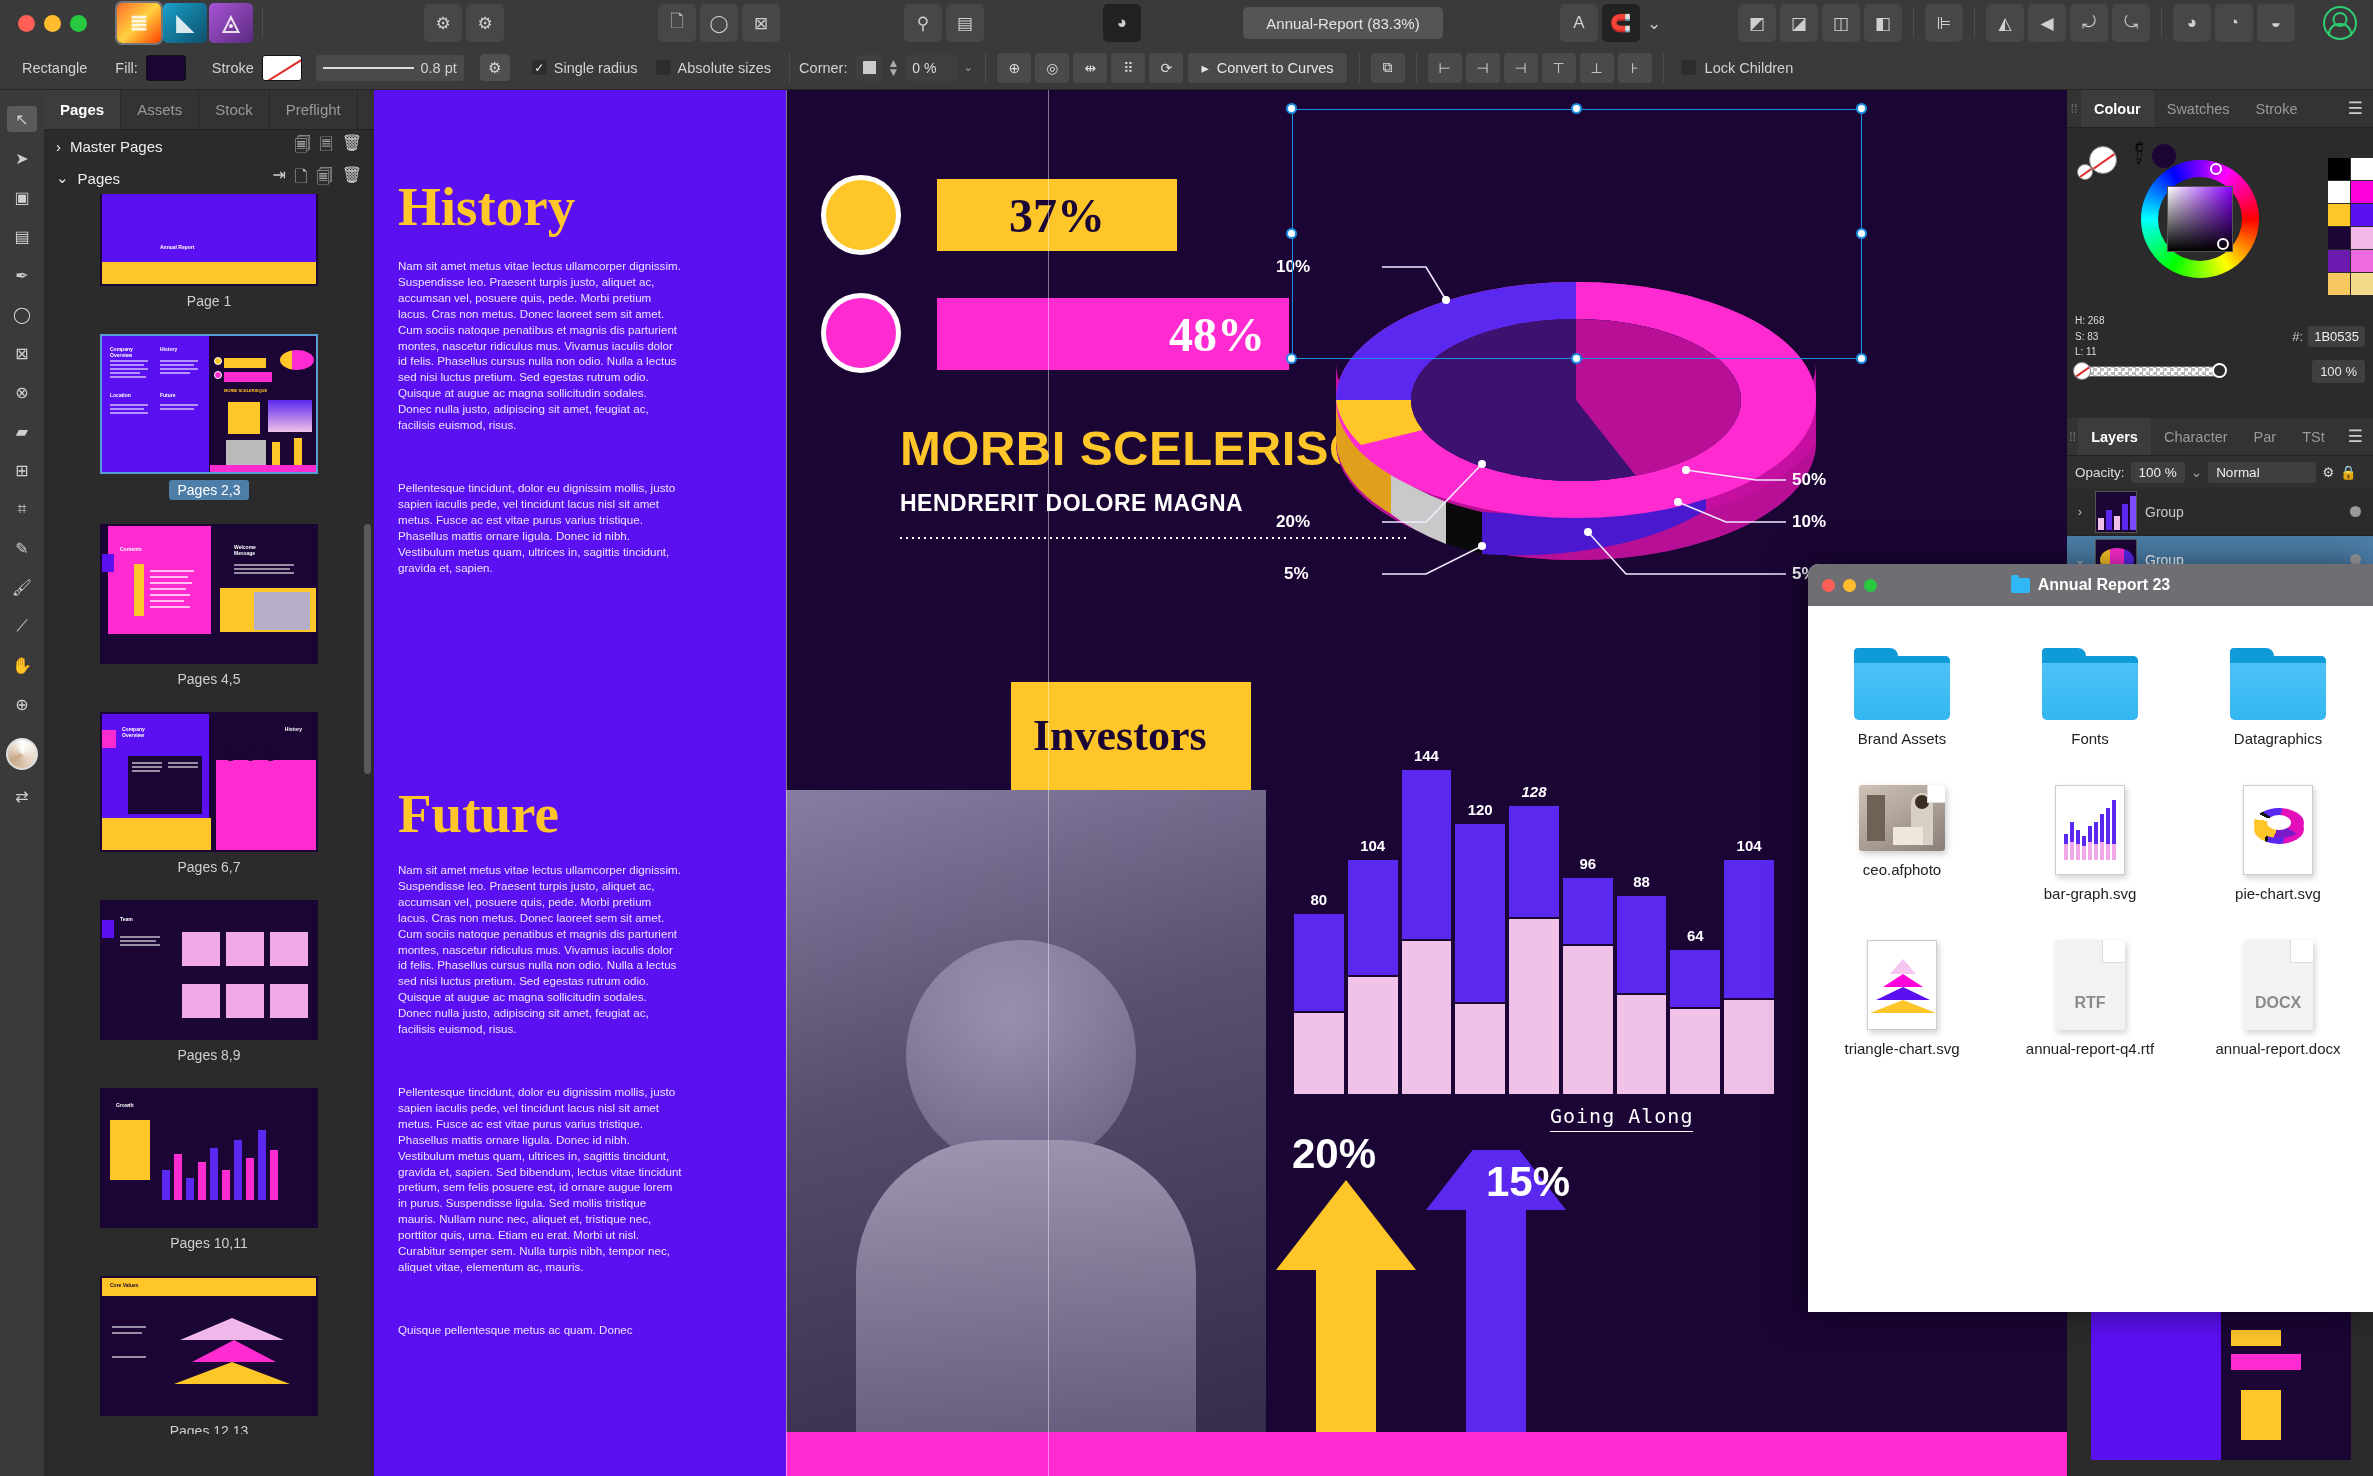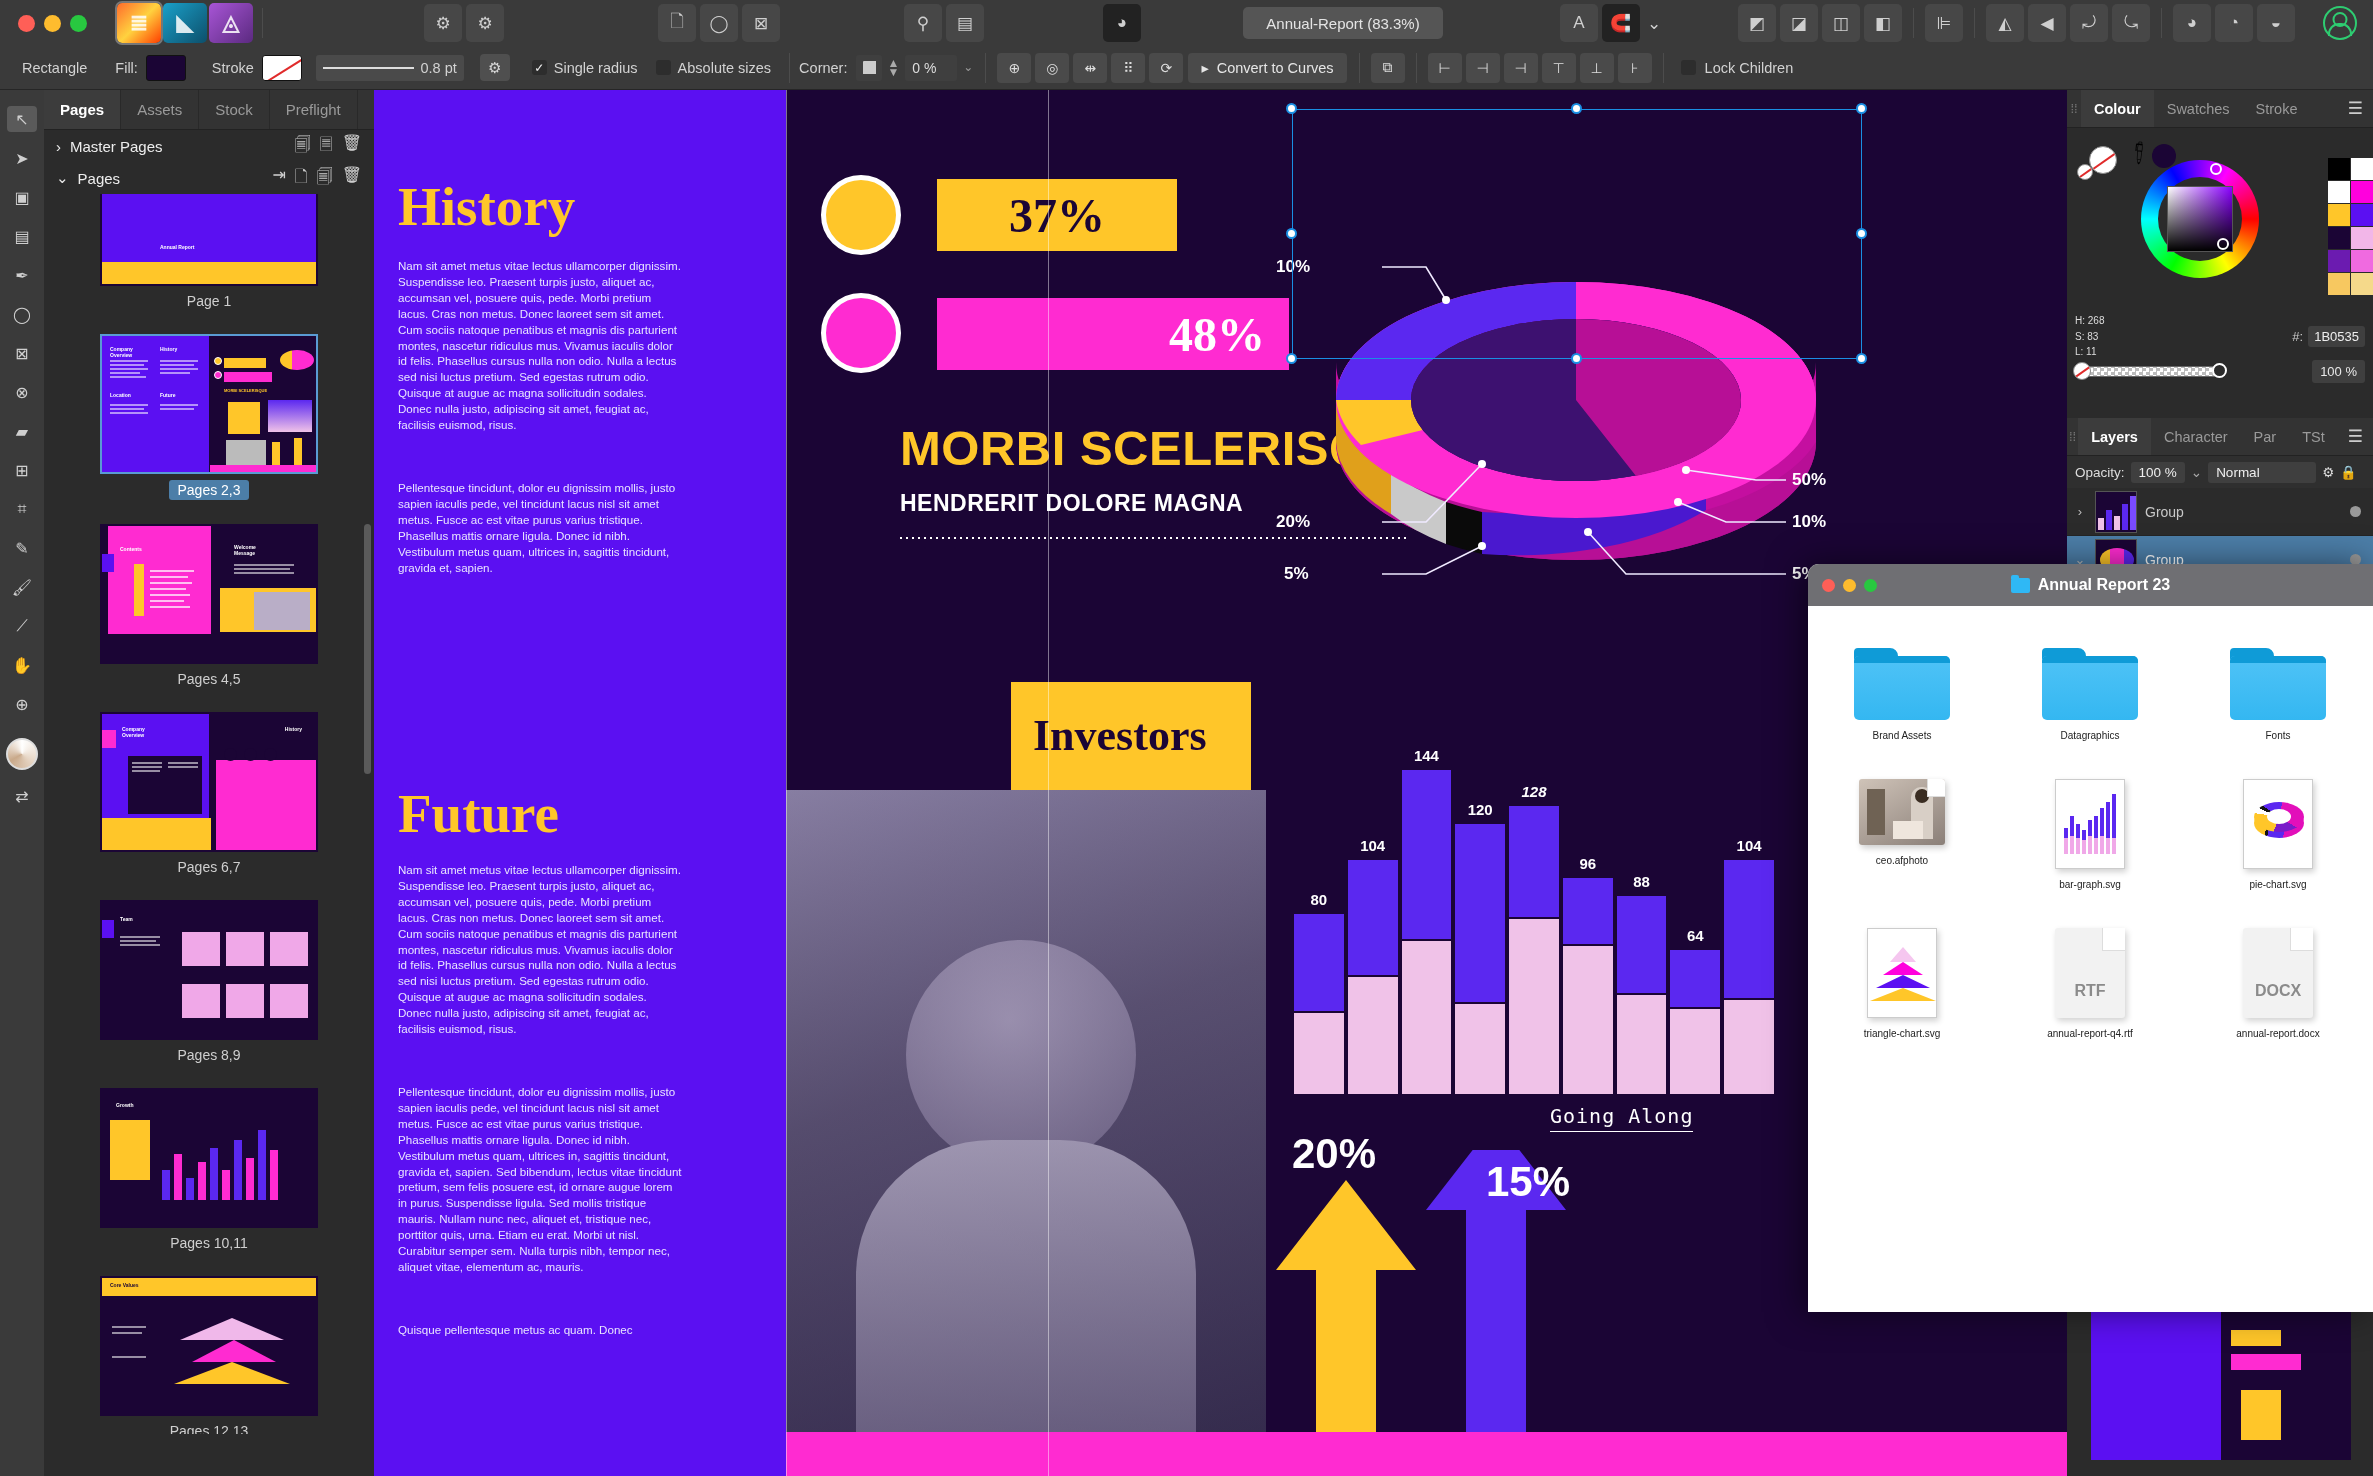--- a/index.html
+++ b/index.html
@@ -217,21 +217,21 @@
   .ftitle{height:42px;background:#6f6f73;display:flex;align-items:center;position:relative;}
   .ftl{display:flex;gap:8px;margin-left:14px;}
   .ftl i{width:13px;height:13px;border-radius:50%;display:block;}
   .ftname{position:absolute;left:0;right:0;text-align:center;color:#fff;
     font-size:16px;font-weight:bold;display:flex;align-items:center;justify-content:center;gap:8px;}
   .ffolderico{width:19px;height:15px;background:#2fb8f5;border-radius:2px;position:relative;display:inline-block;}
   .ffolderico:before{content:"";position:absolute;left:0;top:-3px;width:8px;height:4px;
     background:#2fb8f5;border-radius:2px 2px 0 0;}
   .fgrid{padding:28px 0 0 0;display:grid;grid-template-columns:repeat(3,188px);}
   .fitem{display:flex;flex-direction:column;align-items:center;gap:10px;padding:14px 0 24px;}
-  .fname{color:#222;font-size:10px;text-align:center;}
+  .fname{color:#222;font-size:15px;text-align:center;}
   .bigfolder{width:96px;height:72px;position:relative;}
   .bigfolder .tabt{position:absolute;left:0;top:0;width:44px;height:11px;
     background:#0f9bd7;border-radius:4px 8px 0 0;}
   .bigfolder .body{position:absolute;left:0;top:8px;width:96px;height:64px;
     background:linear-gradient(#4fc3f7,#34b7f1);border-radius:5px;}
   .bigfolder .lip{position:absolute;left:0;top:8px;width:96px;height:7px;
     background:#0f9bd7;border-radius:5px 5px 0 0;}
   .doccard{width:70px;height:90px;background:#fff;border:1px solid #ccc;
     box-shadow:2px 3px 6px rgba(0,0,0,.18);position:relative;overflow:hidden;}
   .docplain{width:70px;height:90px;background:#f2f2f2;border-radius:3px;
@@ -911,29 +911,29 @@
             <div class="lip"></div>
         </div>
         <div class="fname">Brand Assets</div>
       </div>
       <div class="fitem">
         <div class="bigfolder">
           <div class="tabt"></div>
             <div class="body"></div>
             <div class="lip"></div>
         </div>
-        <div class="fname">Datagraphics</div>
+        <div class="fname">Fonts</div>
       </div>
       <div class="fitem">
         <div class="bigfolder">
           <div class="tabt"></div>
             <div class="body"></div>
             <div class="lip"></div>
         </div>
-        <div class="fname">Fonts</div>
+        <div class="fname">Datagraphics</div>
       </div>
 
       <div class="fitem">
         <div class="photocard">
           <div style="position:absolute;left:8px;top:10px;width:18px;height:46px;background:#6f6254"></div>
           <div style="position:absolute;right:12px;top:8px;width:22px;height:52px;background:#d8cfc6;border-radius:10px 10px 0 0"></div>
           <div style="position:absolute;right:16px;top:10px;width:14px;height:14px;border-radius:50%;background:#3a2d22"></div>
           <div style="position:absolute;left:34px;bottom:6px;width:30px;height:18px;background:#efe6dd"></div>
           <div style="position:absolute;right:0;top:0;width:18px;height:18px;background:#fff;border-left:1px solid #ddd;border-bottom:1px solid #ddd"></div>
         </div>

